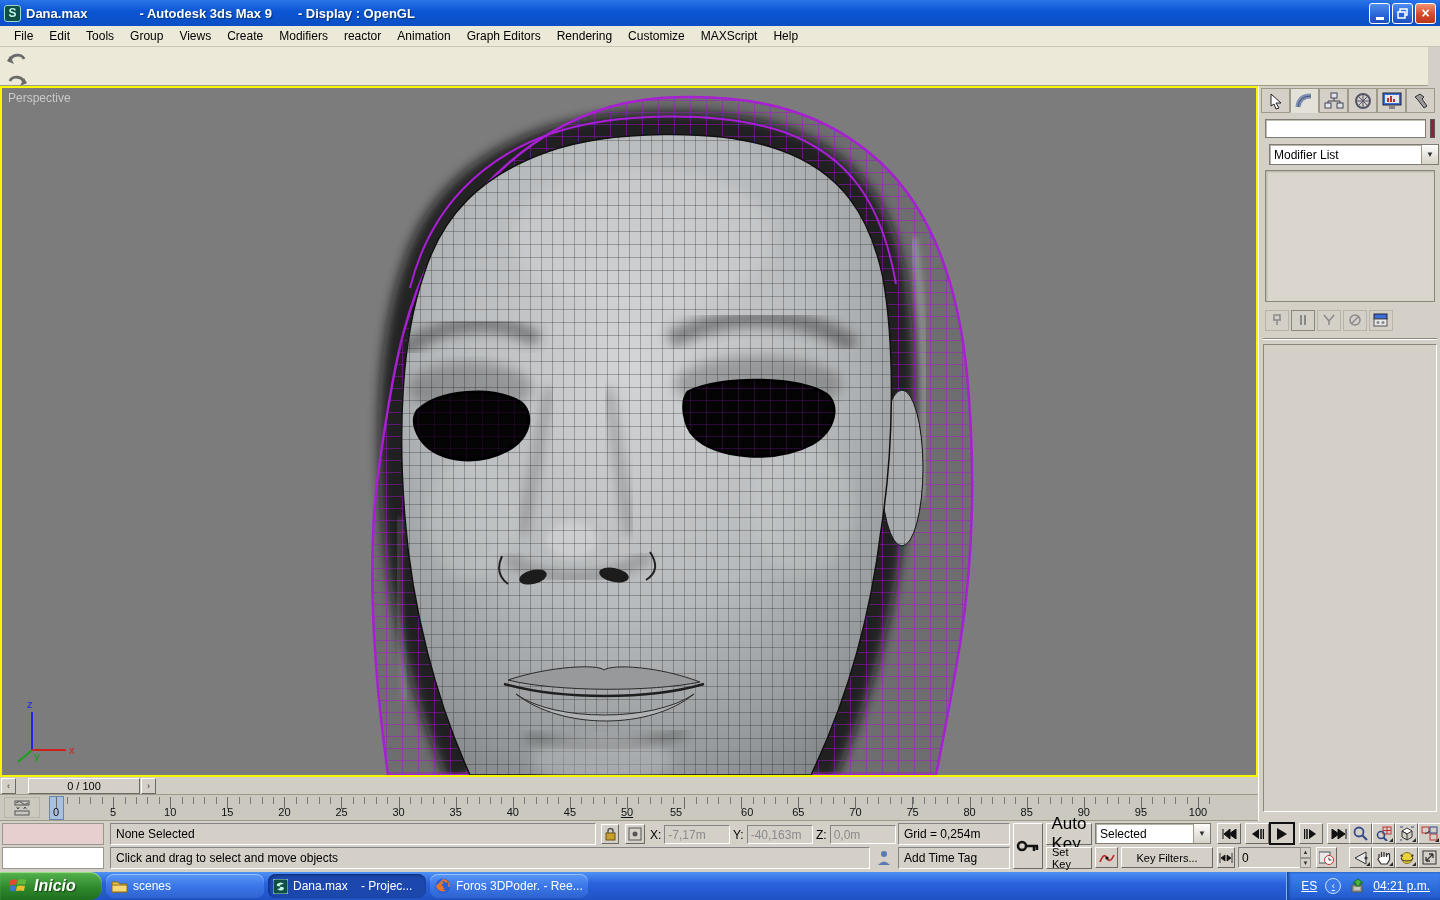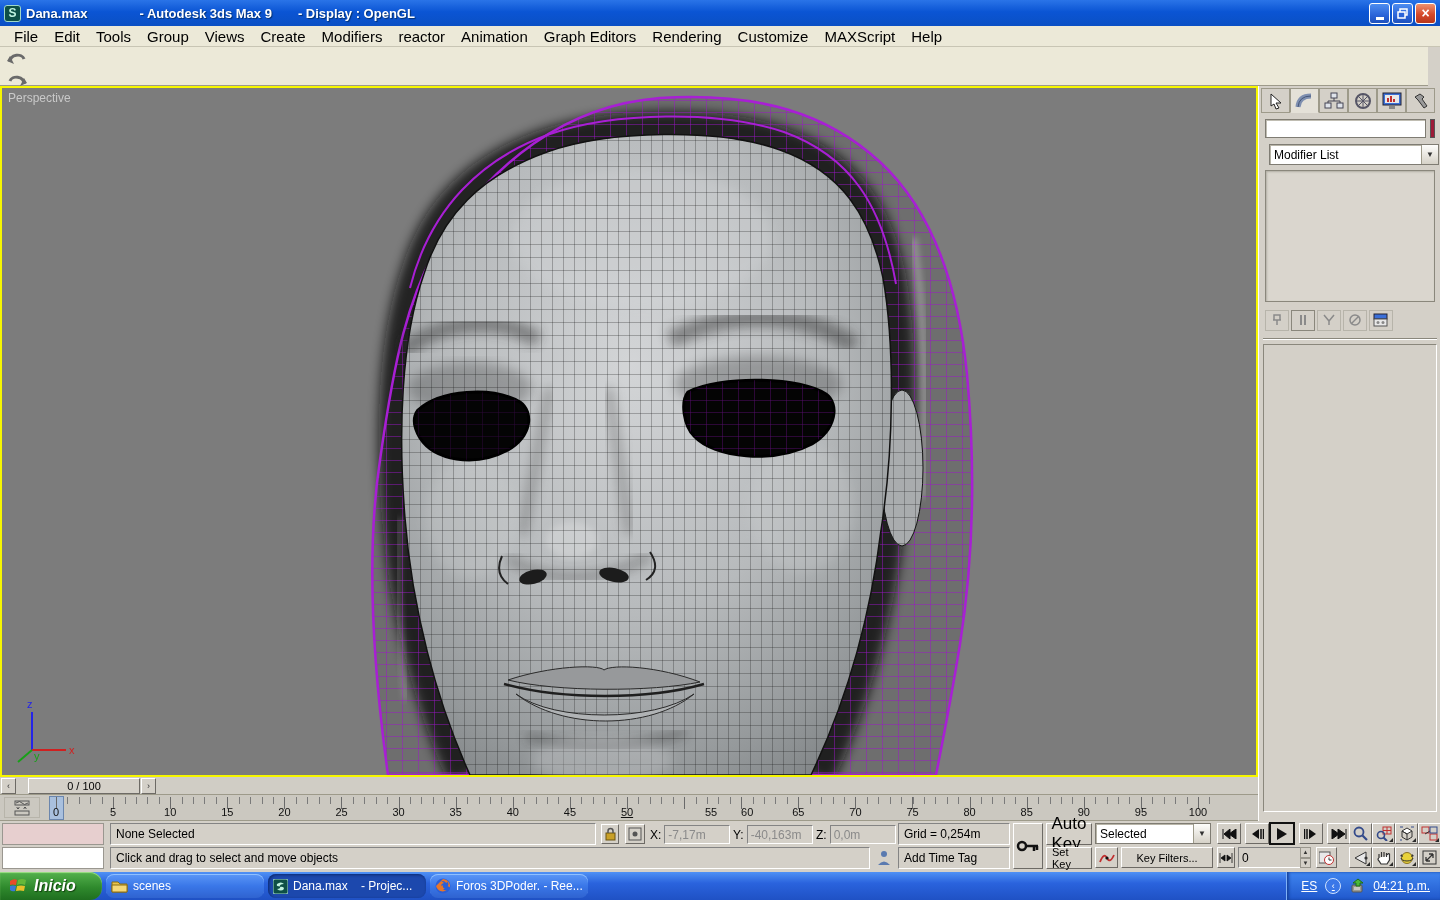--- a/index.html
+++ b/index.html
@@ -13,21 +13,21 @@
   .title-seg{font-weight:bold;font-size:13px;text-shadow:1px 1px 1px #04306e;white-space:pre;}
   .title-gap{width:26px;}
   .winbtns{margin-left:auto;display:flex;gap:2px;}
   .wbtn{width:21px;height:21px;border:1px solid #fff;border-radius:3px;background:linear-gradient(#4d8df0,#2a63d8 60%,#1d50bd);display:flex;align-items:center;justify-content:center;color:#fff;}
   .wbtn.close{background:linear-gradient(#f0926f,#d6492a 55%,#b8371c);}
   .glyph-min{width:8px;height:3px;background:#fff;margin-top:10px;}
   .glyph-x{font-size:14px;font-weight:bold;line-height:1;}
 
   
   .menubar{left:0;top:26px;width:1440px;height:21px;background:#ece9d8;border-bottom:1px solid #c8c5b4;display:flex;align-items:center;padding-left:6px;}
-  .menu-item{font-size:15px;color:#000;padding:2px 8px;}
+  .menu-item{font-size:12px;color:#000;padding:2px 8px;}
 
   
   .toolbar{left:0;top:47px;width:1428px;height:39px;background:#ece9d8;border-bottom:1px solid #9d9a8a;display:flex;align-items:flex-start;padding-left:2px;flex-direction:column;}
   .grip{width:3px;height:28px;border-left:1px solid #fff;border-right:1px solid #9d9a8a;margin:0 3px;}
   .tsep{width:1px;height:26px;background:#9d9a8a;border-right:1px solid #fff;margin:0 3px;}
   .tb{position:relative;width:29px;height:31px;display:flex;align-items:center;justify-content:center;border:1px solid transparent;}
   .tb.pressed{background:#e8c64a;border:1px solid #8a7322;box-shadow:inset 1px 1px 2px #a3871f;}
   .fly::after{content:'';position:absolute;right:1px;bottom:1px;border-left:4px solid transparent;border-bottom:4px solid #2a2a2a;}
   .combo{height:21px;background:#fff;border:1px solid #7f7c73;box-shadow:inset 1px 1px 0 #b8b5a8;display:flex;align-items:center;font-size:12px;margin:0 4px;}
   .combo .val{flex:1;padding:0 4px;white-space:nowrap;overflow:hidden;}
@@ -569,21 +569,21 @@
           <span class="tick-num" style="left: 69.1px;">5</span>
           <span class="tick-num" style="left: 126.2px;">10</span>
           <span class="tick-num" style="left: 183.3px;">15</span>
           <span class="tick-num" style="left: 240.4px;">20</span>
           <span class="tick-num" style="left: 297.5px;">25</span>
           <span class="tick-num" style="left: 354.6px;">30</span>
           <span class="tick-num" style="left: 411.7px;">35</span>
           <span class="tick-num" style="left: 468.8px;">40</span>
           <span class="tick-num" style="left: 525.9px;">45</span>
           <span class="tick-num" style="left: 583px; text-decoration: underline;">50</span>
-          <span class="tick-num" style="left: 667px;">55</span>
+          <span class="tick-num" style="left: 632px;">55</span>
           <span class="tick-num" style="left: 697.2px; margin-left: 6px;">60</span>
           <span class="tick-num" style="left: 754.3px;">65</span>
           <span class="tick-num" style="left: 811.4px;">70</span>
           <span class="tick-num" style="left: 868.5px;">75</span>
           <span class="tick-num" style="left: 925.6px;">80</span>
           <span class="tick-num" style="left: 982.7px;">85</span>
           <span class="tick-num" style="left: 1039.8px;">90</span>
           <span class="tick-num" style="left: 1096.9px;">95</span>
           <span class="tick-num" style="left: 1154px;">100</span>
         </div>

